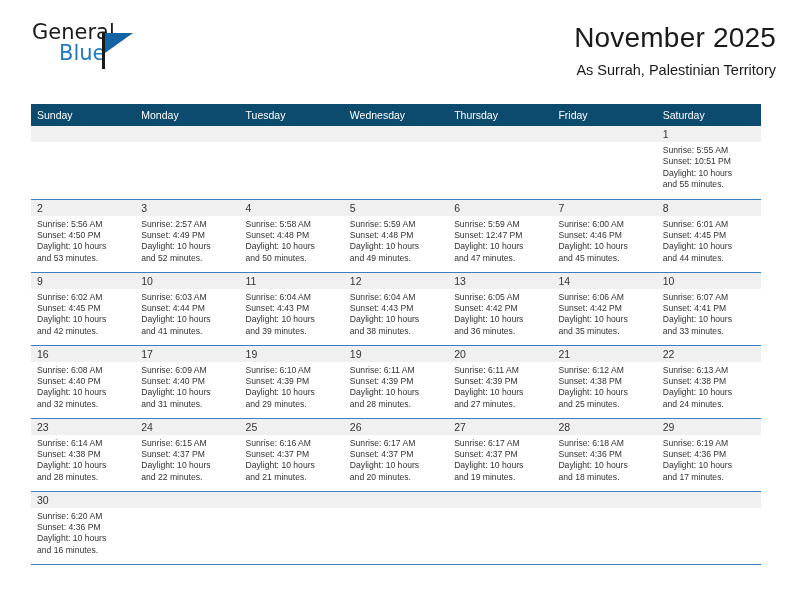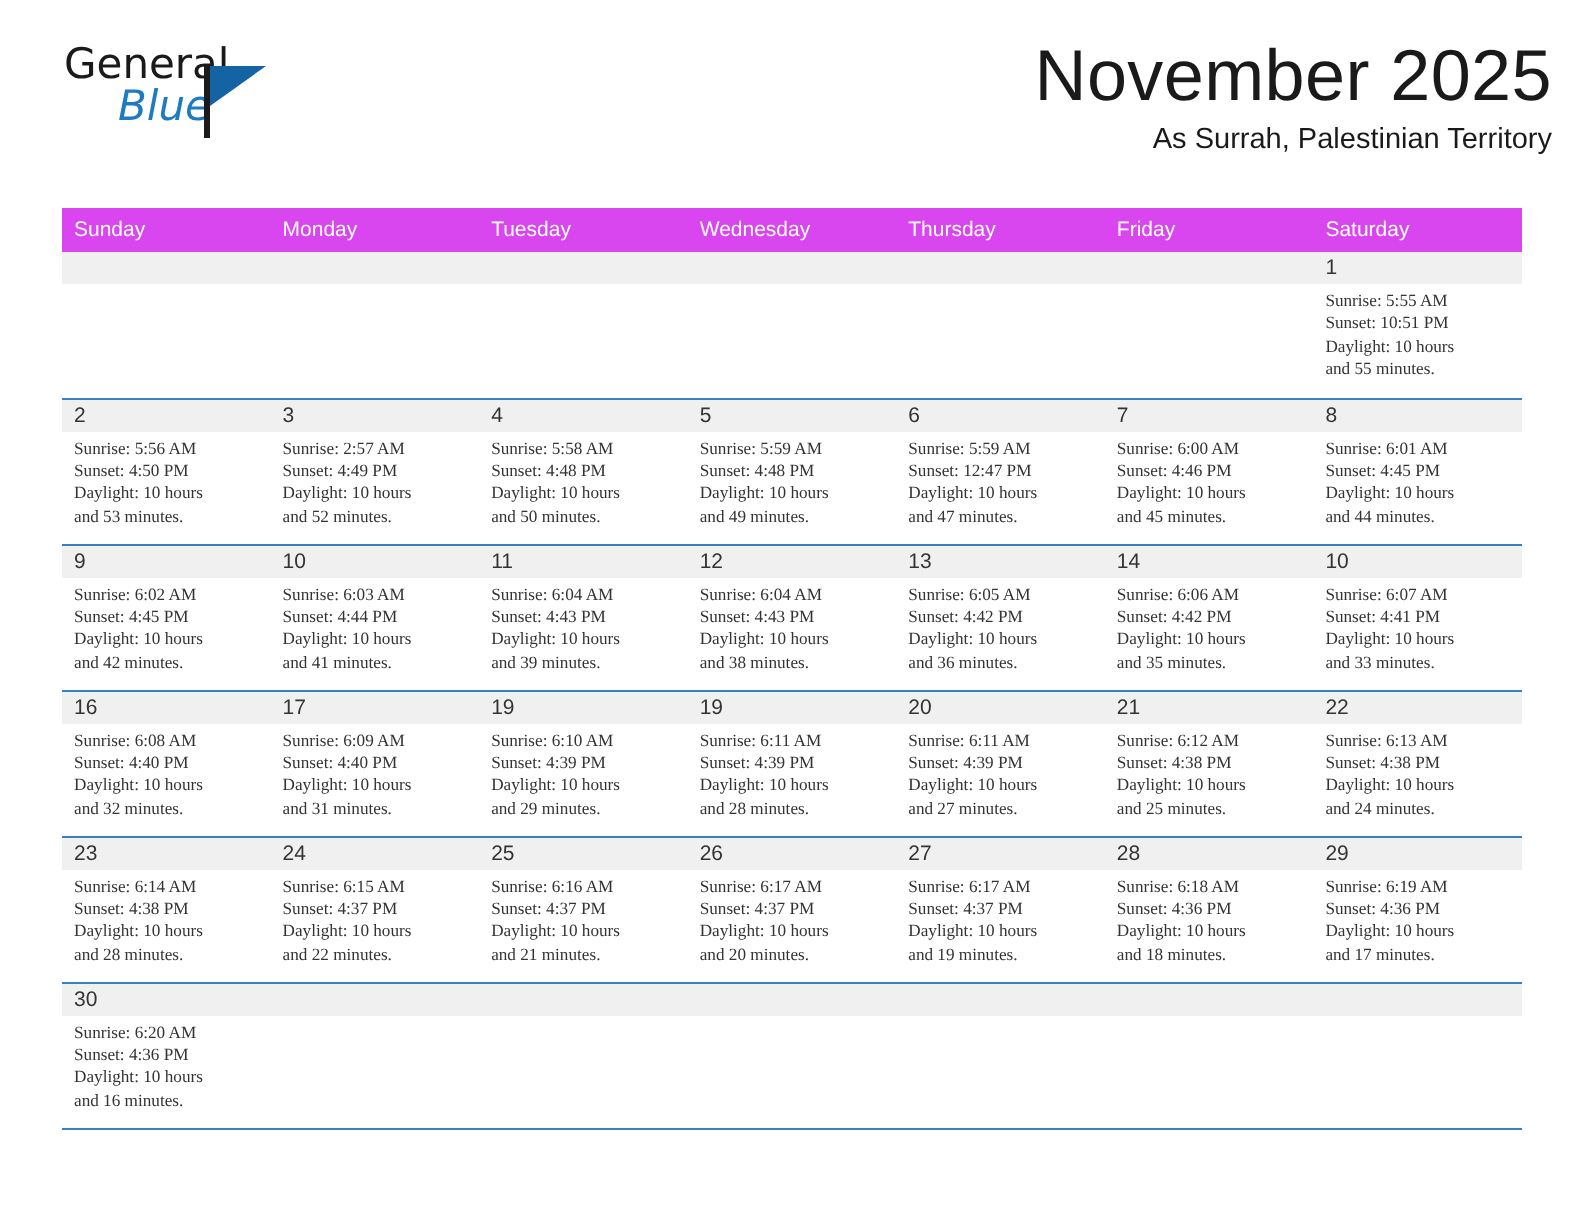--- a/index.html
+++ b/index.html
@@ -39,21 +39,20 @@
     font-weight: 400;
   }
   .brand-bottom {
     font-size: 21px;
     color: #1f7bc1;
     line-height: 24px;
     margin-left: 27px;
     margin-top: -3px;
     font-family: "DejaVu Sans", sans-serif;
     font-weight: 400;
-    font-style: italic;
   }
   .brand-tri {
     position: absolute;
     left: 73px;
     top: 13px;
     width: 0;
     height: 0;
     border-left: 28px solid #1464a5;
     border-bottom: 20px solid transparent;
   }
@@ -64,21 +63,21 @@
     width: 3px;
     height: 36px;
     background: #1a1a1a;
   }
 
   .title-block {
     text-align: right;
     padding-top: 2px;
   }
   .cal-title {
-    font-size: 36px;
+    font-size: 28px;
     font-weight: 400;
     color: #1a1a1a;
     line-height: 32px;
     letter-spacing: 0.2px;
   }
   .cal-subtitle {
     font-size: 14.5px;
     font-weight: 400;
     color: #1a1a1a;
     line-height: 20px;
@@ -89,21 +88,21 @@
   
   .calendar {
     position: absolute;
     left: 31px;
     top: 104px;
     width: 730px;
     border-collapse: collapse;
     table-layout: fixed;
   }
   .calendar th {
-    background: #d946ef;
+    background: #0c4a6e;
     color: #ffffff;
     font-size: 10.5px;
     font-weight: 400;
     text-align: left;
     padding: 5px 0 5px 6px;
     height: 21px;
     border: none;
   }
   .calendar td {
     vertical-align: top;
@@ -117,21 +116,20 @@
     background: #f0f0f0;
     height: 16px;
     padding: 1px 0 0 6px;
     font-size: 10.5px;
     color: #333333;
     line-height: 15px;
   }
   .cell-empty .daynum-band { background: #f0f0f0; }
   .cell-body {
     padding: 3px 5px 0 6px;
-    font-family: Liberation Serif, serif;
   }
   .cell-body div {
     font-size: 8.6px;
     line-height: 11.4px;
     color: #333333;
     white-space: nowrap;
   }
   td.blank { background: #ffffff; }
   td.blank .daynum-band { background: #f0f0f0; }
 </style>

